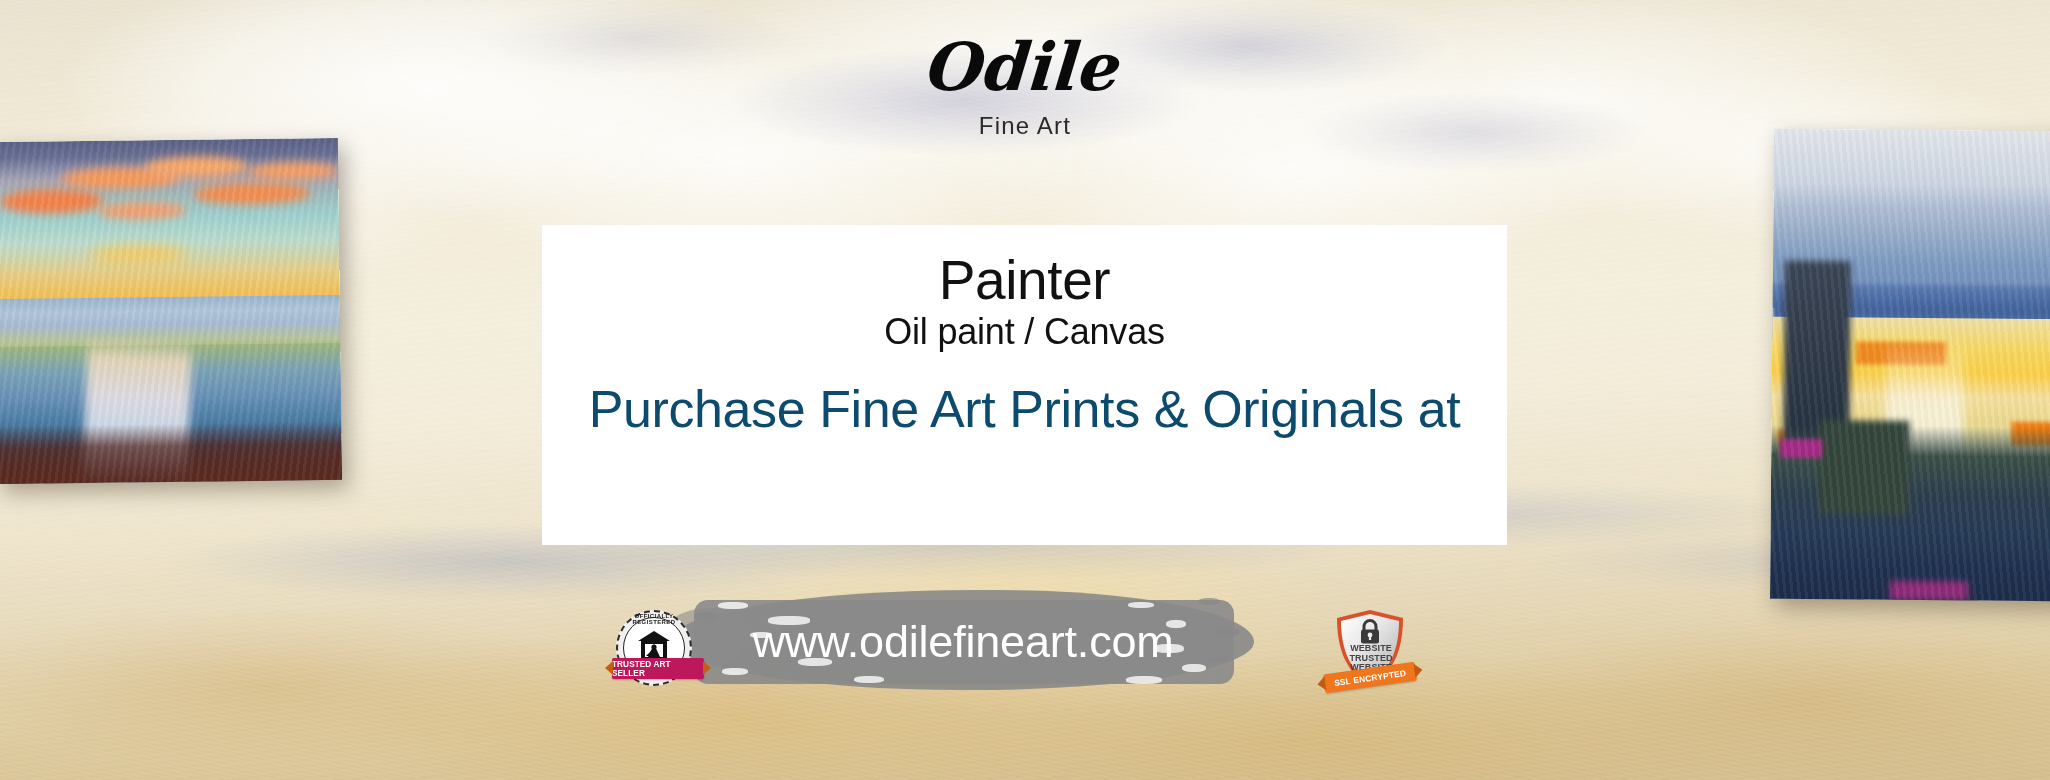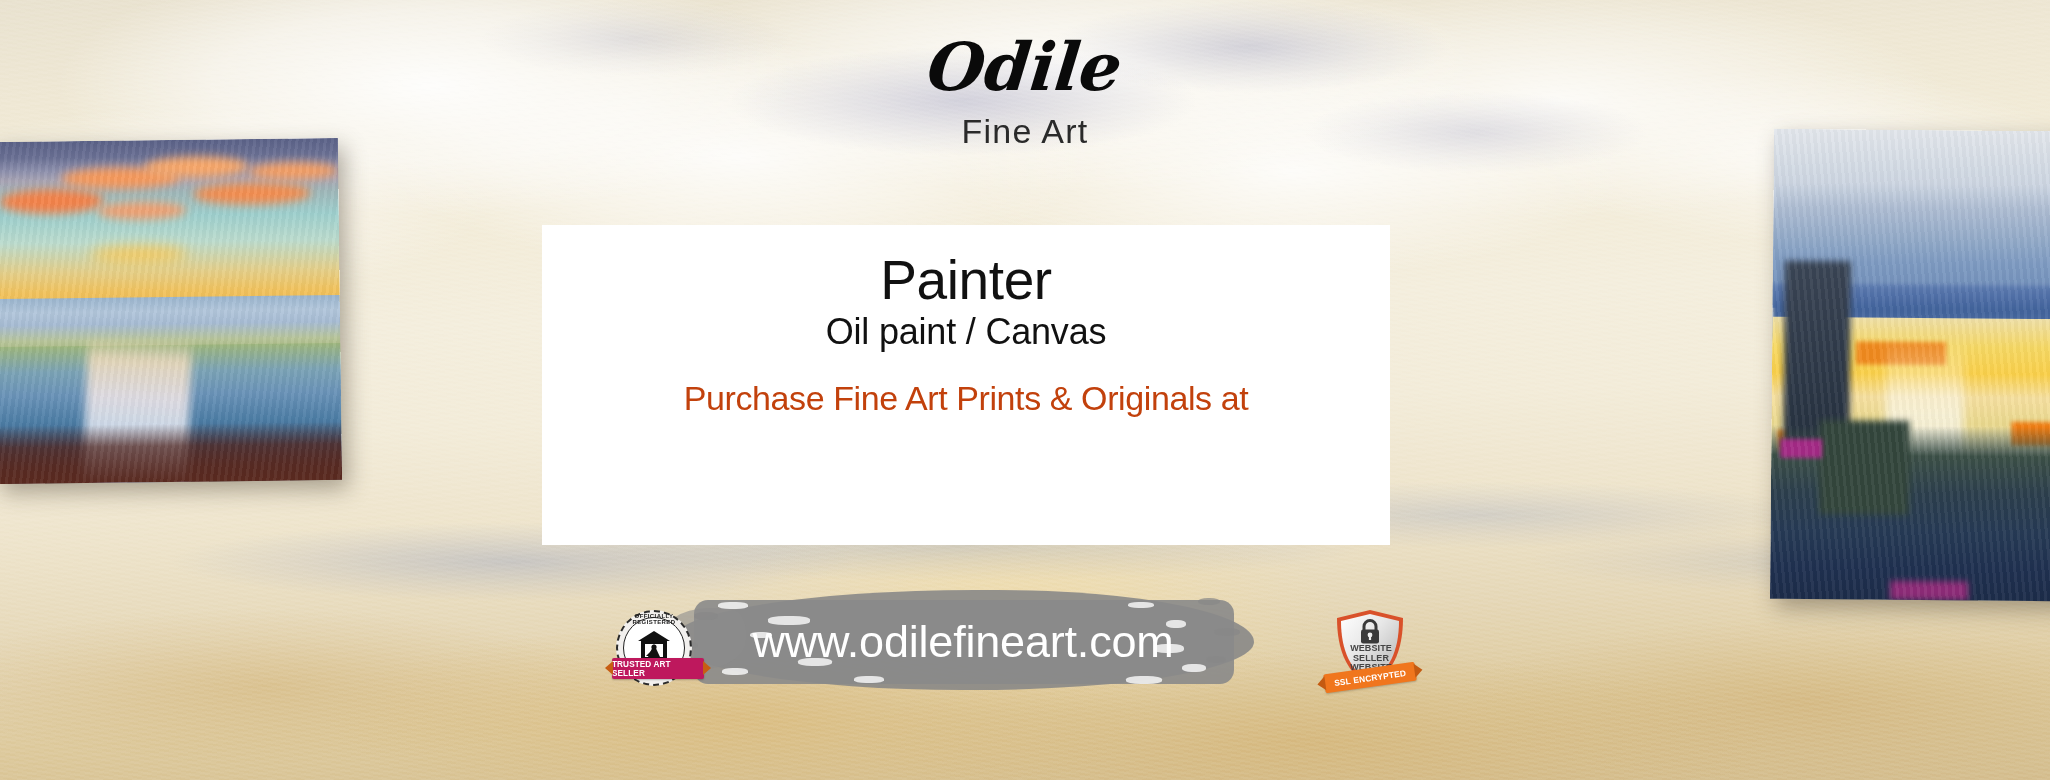--- a/index.html
+++ b/index.html
@@ -202,31 +202,31 @@
     line-height: 1;
     color: #0a0a0a;
     letter-spacing: -0.5px;
     transform: skewX(-6deg);
     display: inline-block;
   }
   .logo-sub {
     margin-top: 12px;
     font-family: "Liberation Sans", sans-serif;
     font-weight: 300;
-    font-size: 34px;
+    font-size: 24px;
     letter-spacing: 1.2px;
     color: #2a2a2a;
   }
 
   
   .card {
     position: absolute;
     left: 542px;
     top: 225px;
-    width: 848px;
+    width: 965px;
     height: 320px;
     background: #ffffff;
     display: flex;
     flex-direction: column;
     align-items: center;
     justify-content: flex-start;
     padding-top: 25px;
     box-sizing: border-box;
   }
   .card-title {
@@ -241,22 +241,22 @@
     font-family: "Liberation Sans", sans-serif;
     font-weight: 400;
     font-size: 36px;
     color: #111111;
     letter-spacing: -0.2px;
   }
   .card-cta {
     margin-top: 26px;
     font-family: "Liberation Sans", sans-serif;
     font-weight: 400;
-    font-size: 34px;
-    color: #c2410c;
+    font-size: 52px;
+    color: #0c4a6e;
     letter-spacing: -0.4px;
     white-space: nowrap;
   }
 
   
   .brush-wrap {
     position: absolute;
     left: 658px;
     top: 572px;
     width: 610px;
@@ -535,19 +535,19 @@
       <path d="M36 6 L65 13 C65 43 55 63 36 74 C17 63 7 43 7 13 Z" fill="url(#shieldGrad)"></path>
     </svg>
     <svg width="22" height="26" viewBox="0 0 22 26" style="position:absolute;left:37px;top:11px;">
       <path d="M5 11 V7.5 a6 6 0 0 1 12 0 V11" fill="none" stroke="#3a3a3a" stroke-width="3"></path>
       <rect x="2" y="10.5" width="18" height="14" rx="2.2" fill="#3a3a3a"></rect>
       <circle cx="11" cy="16" r="2.4" fill="#efefef"></circle>
       <rect x="9.9" y="16" width="2.2" height="5" fill="#efefef"></rect>
     </svg>
     <div class="shield-lines">
       <div>WEBSITE</div>
-      <div>SELLER</div>
+      <div>TRUSTED</div>
       <div>WEBSITE</div>
     </div>
     <div class="ribbon-ssl">SSL ENCRYPTED</div>
   </div>
 
 </div>
 
 </body></html>

